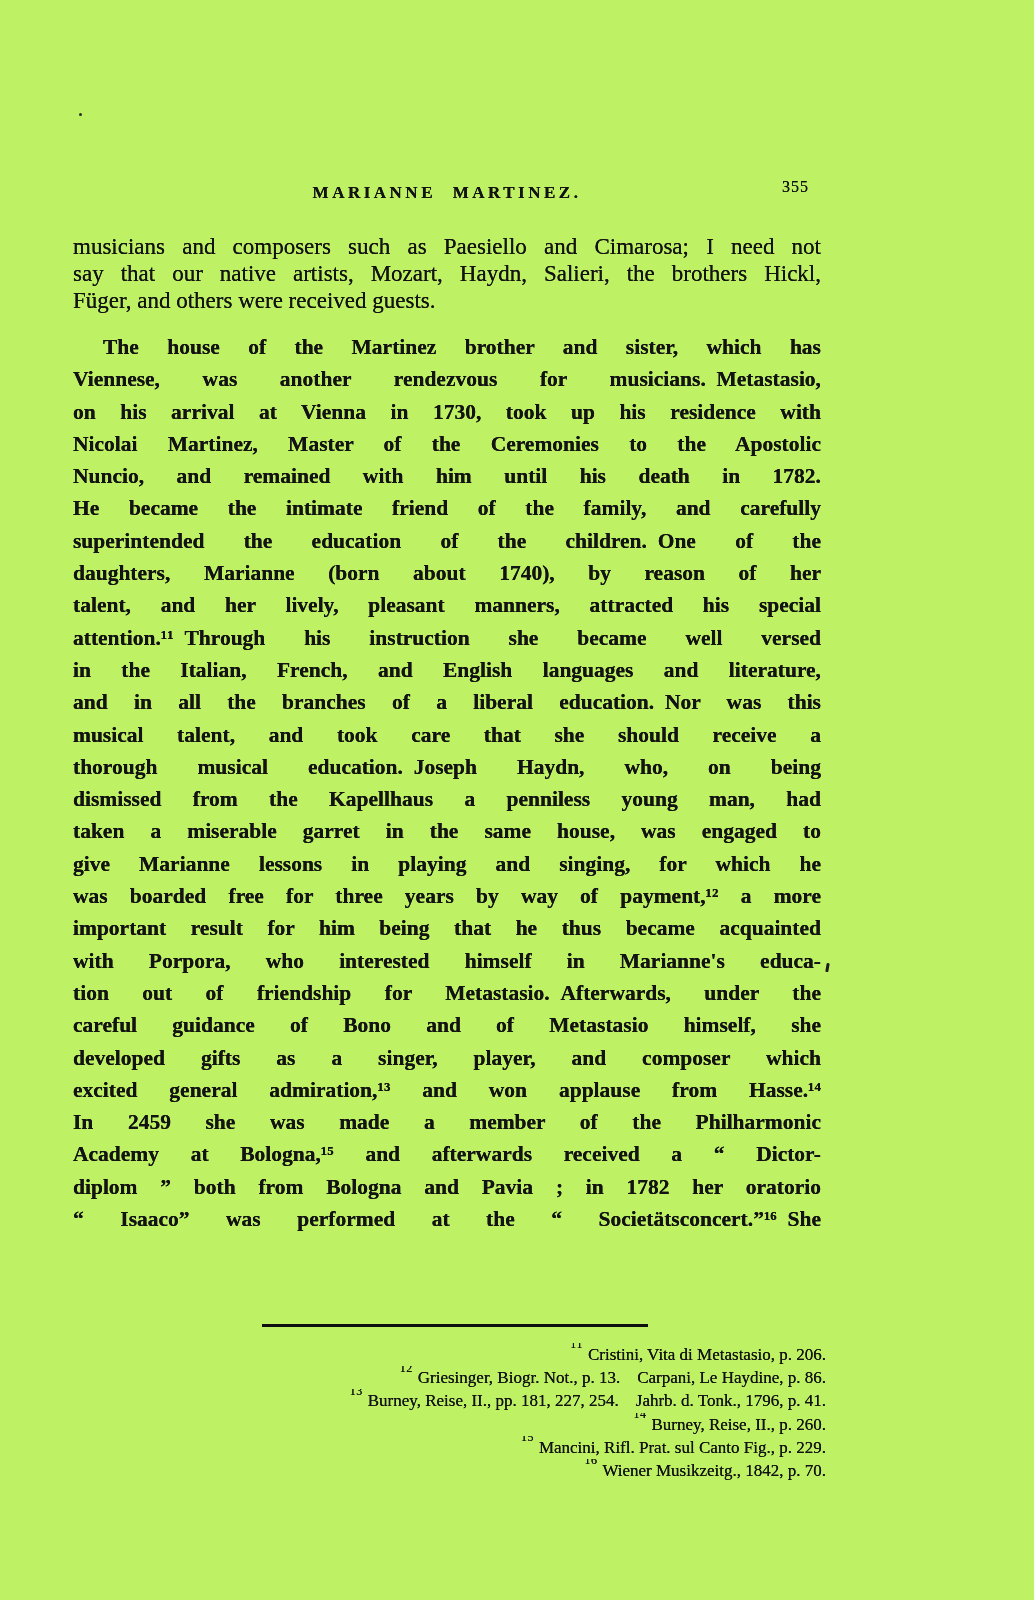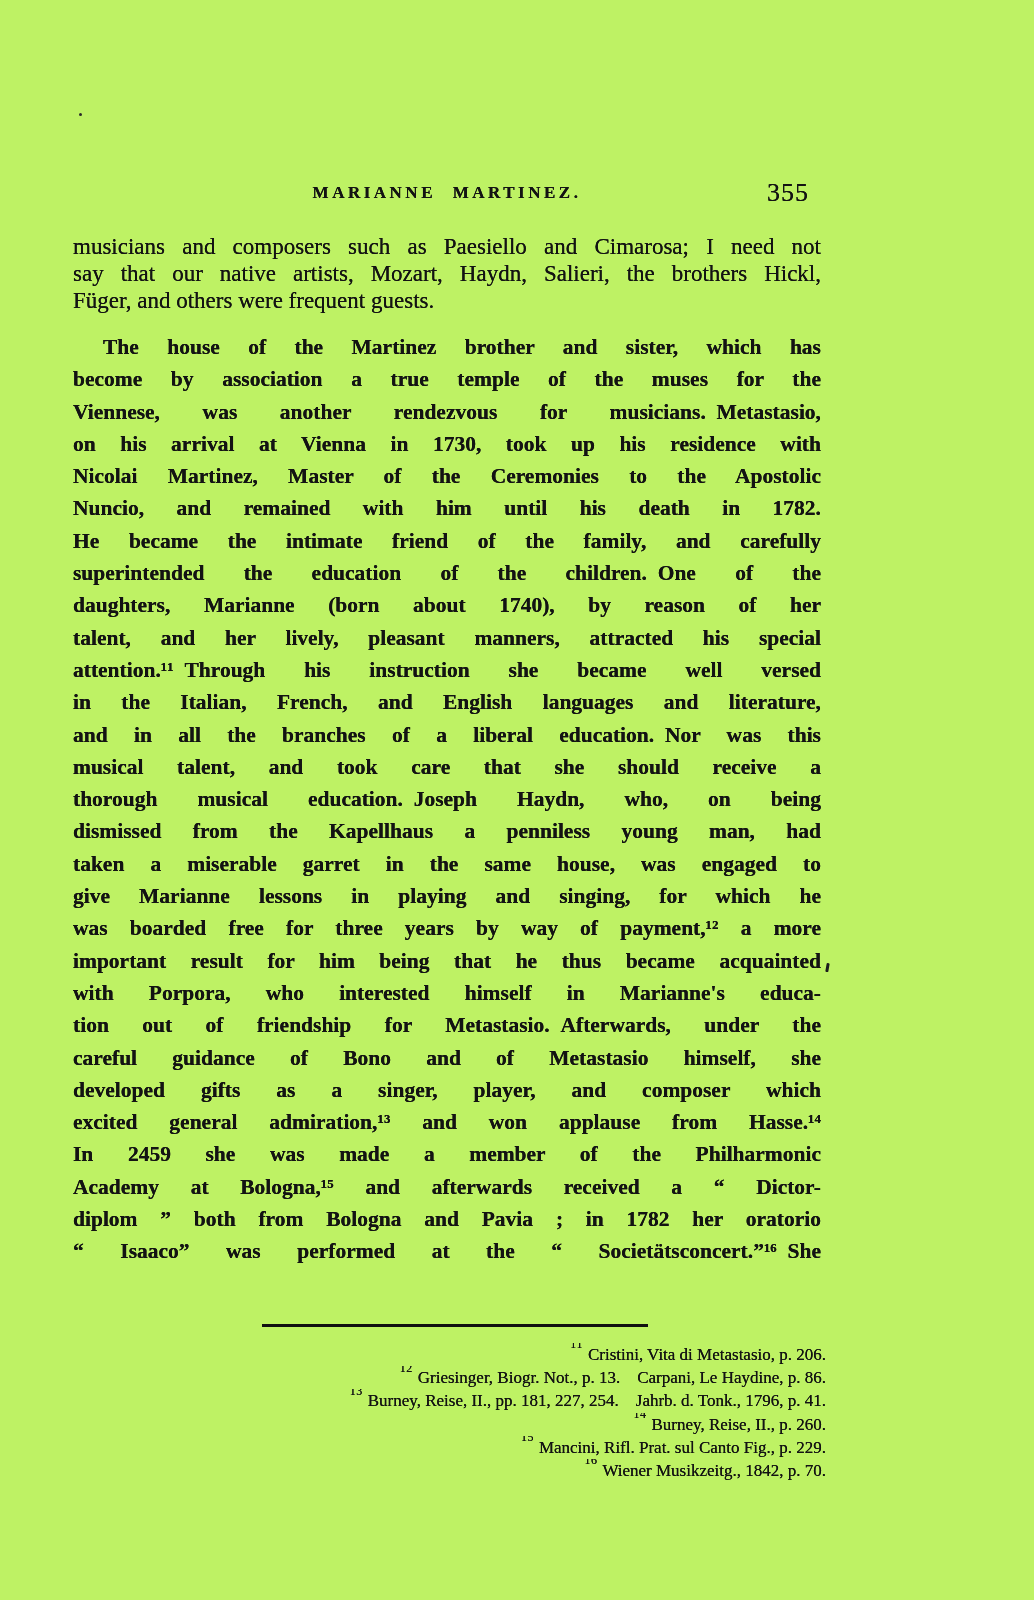--- a/index.html
+++ b/index.html
@@ -15,21 +15,21 @@
   }
   .header { position: absolute; top: 183px; left: 73px; width: 748px; height: 28px; }
   .running-title {
     position: absolute; left: 0; right: 0; top: 0;
     text-align: center;
     font-size: 17px; font-weight: 700;
     letter-spacing: 3.5px; word-spacing: 9px;
   }
   .page-number {
     position: absolute; right: 12px; top: -5px;
-    font-size: 26px; letter-spacing: 1px;
+    font-size: 16px; letter-spacing: 1px;
   }
   .intro {
     position: absolute; top: 233px; left: 73px; width: 748px;
     font-size: 23px; line-height: 27px;
   }
   .intro .tline { height: 27px; }
   .body-par {
     position: absolute; top: 331px; left: 73px; width: 748px;
     font-size: 21.5px; line-height: 32.3px;
   }
@@ -75,26 +75,25 @@
   <div class="ink-speck"></div>
 
   <header class="header">
     <span class="running-title">MARIANNE MARTINEZ.</span>
     <span class="page-number">355</span>
   </header>
 
   <section class="intro">
     <div class="tline">musicians and composers such as Paesiello and Cimarosa; I need not</div>
     <div class="tline">say that our native artists, Mozart, Haydn, Salieri, the brothers Hickl,</div>
-    <div class="tline lastline">Füger, and others were frequent guests.</div>
+    <div class="tline lastline">Füger, and others were received guests.</div>
   </section>
 
   <section class="body-par">
     <div class="tline indent">The house of the Martinez brother and sister, which has</div>
-    <div class="tline">become by association a true temple of the muses for the</div>
     <div class="tline">Viennese, was another rendezvous for musicians. Metastasio,</div>
     <div class="tline">on his arrival at Vienna in 1730, took up his residence with</div>
     <div class="tline">Nicolai Martinez, Master of the Ceremonies to the Apostolic</div>
     <div class="tline">Nuncio, and remained with him until his death in 1782.</div>
     <div class="tline">He became the intimate friend of the family, and carefully</div>
     <div class="tline">superintended the education of the children. One of the</div>
     <div class="tline">daughters, Marianne (born about 1740), by reason of her</div>
     <div class="tline">talent, and her lively, pleasant manners, attracted his special</div>
     <div class="tline">attention.¹¹ Through his instruction she became well versed</div>
     <div class="tline">in the Italian, French, and English languages and literature,</div>

